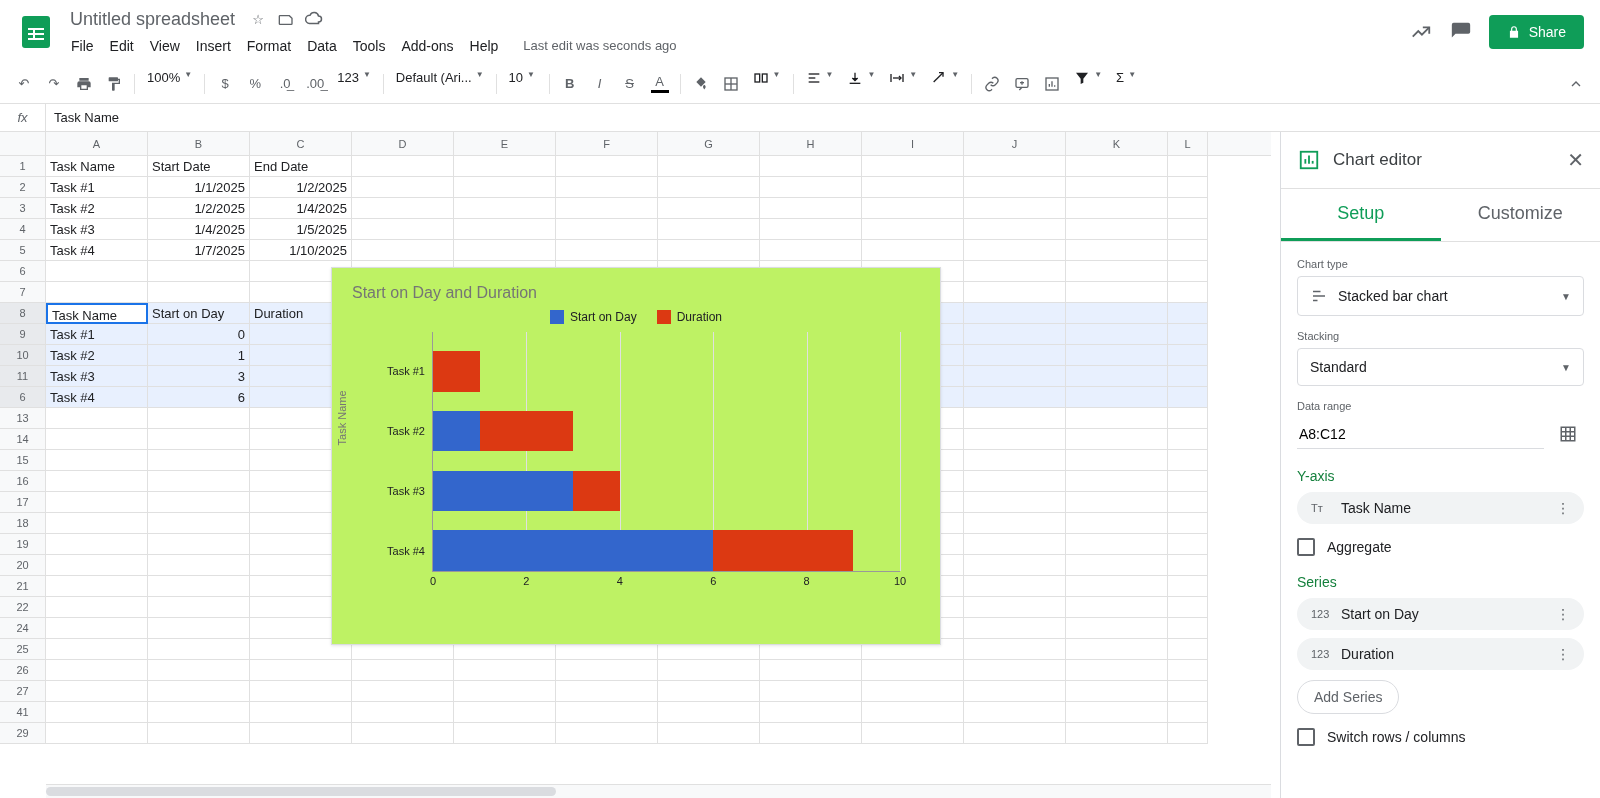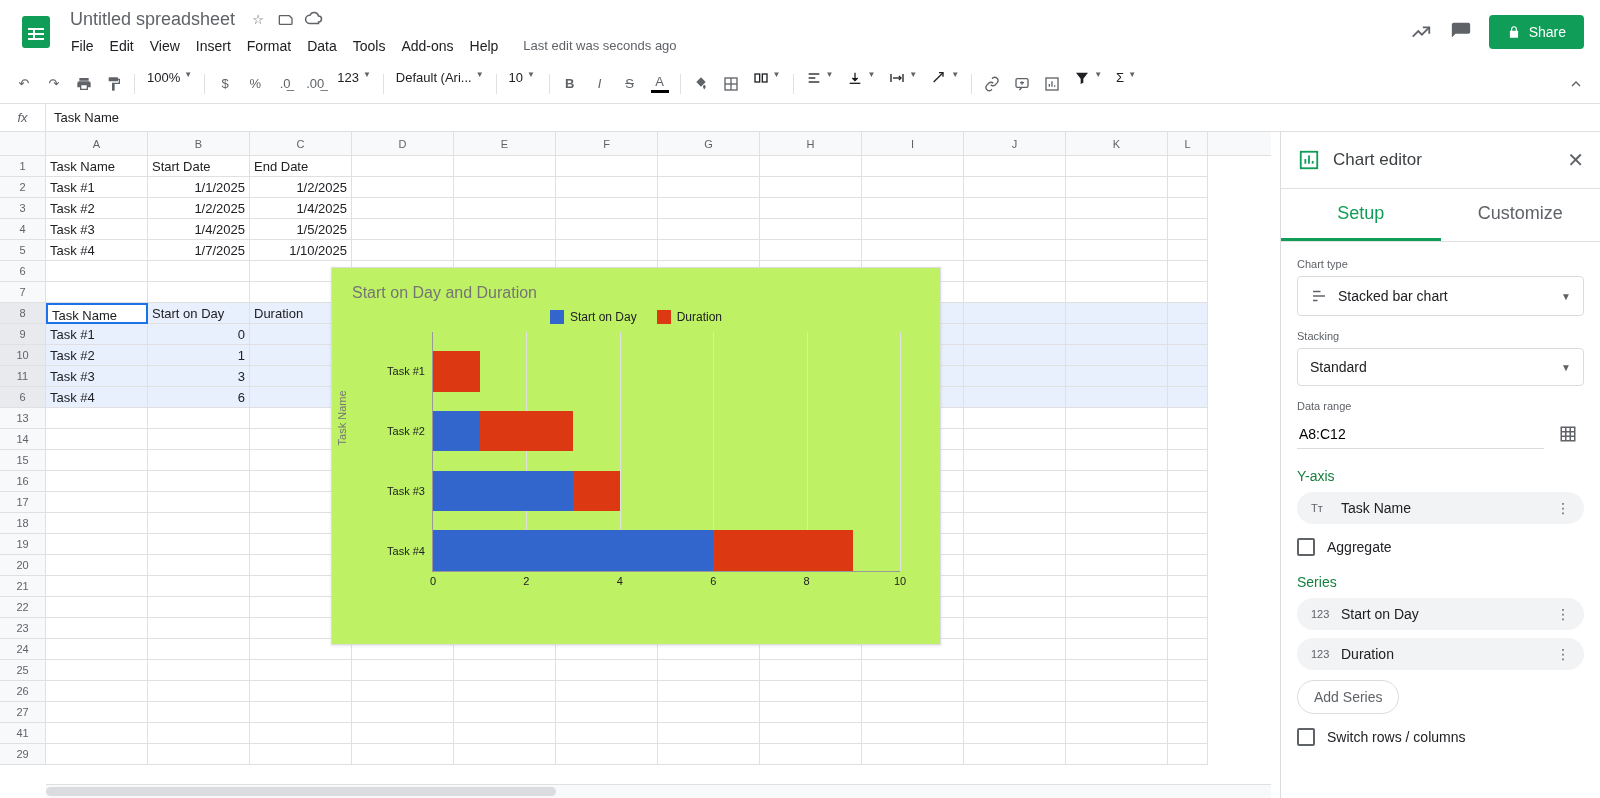--- a/index.html
+++ b/index.html
@@ -650,35 +650,20 @@
             <div class="cell"></div>
             <div class="cell"></div>
             <div class="cell"></div>
             <div class="cell"></div>
             <div class="cell"></div>
             <div class="cell"></div>
             <div class="cell"></div>
             <div class="cell" style="width: 40px;"></div>
           </div>
           <div class="row">
-            <div class="row-h">23</div>
-            <div class="cell"></div>
-            <div class="cell"></div>
-            <div class="cell"></div>
-            <div class="cell"></div>
-            <div class="cell"></div>
-            <div class="cell"></div>
-            <div class="cell"></div>
-            <div class="cell"></div>
-            <div class="cell"></div>
-            <div class="cell"></div>
-            <div class="cell"></div>
-            <div class="cell" style="width: 40px;"></div>
-          </div>
-          <div class="row">
             <div class="row-h">24</div>
             <div class="cell"></div>
             <div class="cell"></div>
             <div class="cell"></div>
             <div class="cell"></div>
             <div class="cell"></div>
             <div class="cell"></div>
             <div class="cell"></div>
             <div class="cell"></div>
             <div class="cell"></div>

